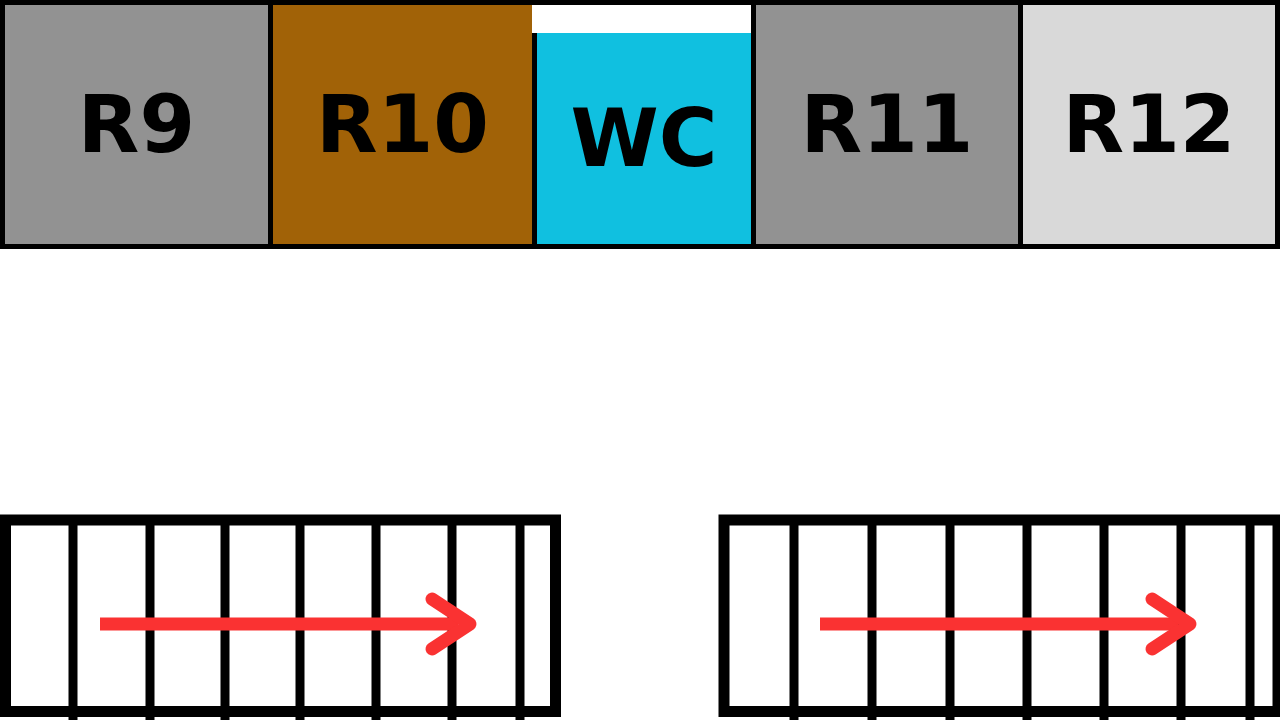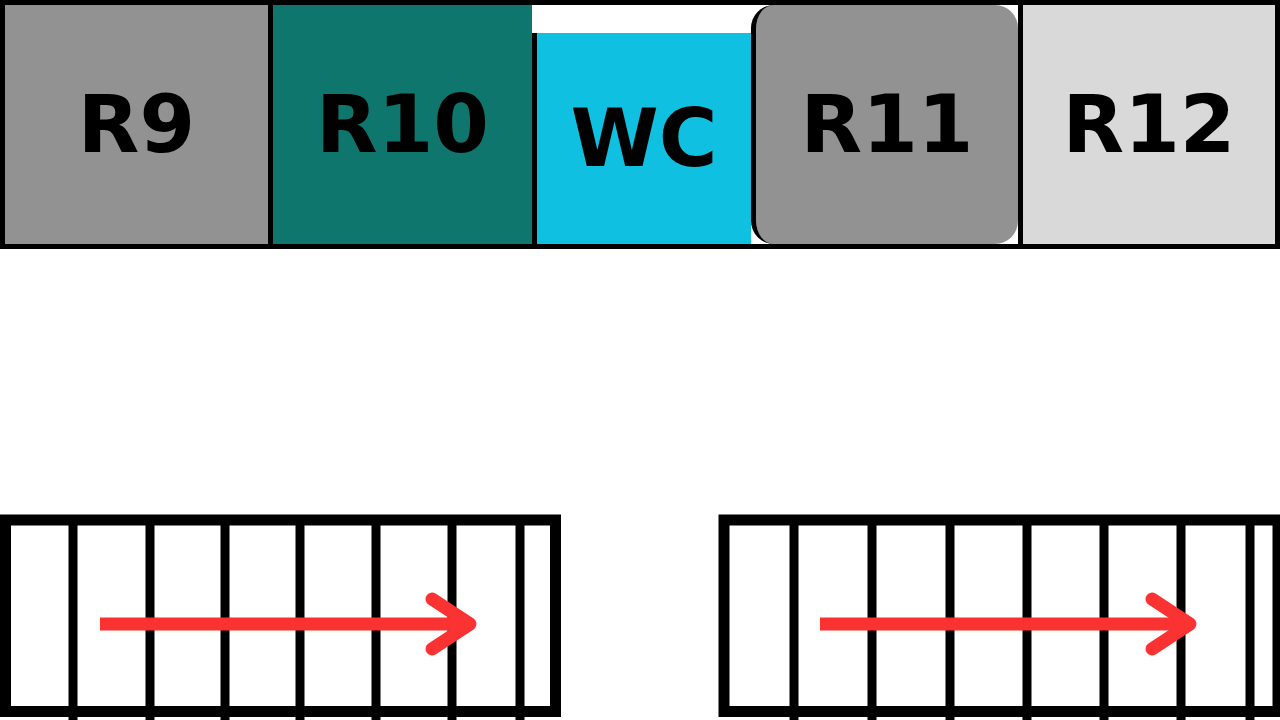--- a/index.html
+++ b/index.html
@@ -57,27 +57,27 @@
 </style>
 </head>
 <body>
 
 <div id="canvas">
 
   <div class="room-row">
     <div class="room-cell" style="background: rgb(146, 146, 146); flex-basis: 263px;">
       <span class="room-label">R9</span>
     </div>
-    <div class="room-cell" style="background: #0f766e; flex-basis: 264px;">
+    <div class="room-cell" style="background: #a16207; flex-basis: 264px;">
       <span class="room-label">R10</span>
     </div>
     <div class="room-cell" style="background: rgb(16, 192, 224); flex-basis: 219px; margin-top: 28px;">
       <span class="room-label">WC</span>
     </div>
-    <div class="room-cell" style="background: rgb(146, 146, 146); flex-basis: 267px; border-radius: 23px;">
+    <div class="room-cell" style="background: rgb(146, 146, 146); flex-basis: 267px;">
       <span class="room-label">R11</span>
     </div>
     <div class="room-cell" style="background: rgb(217, 217, 217); flex-basis: 257px; text-align: center;">
       <span class="room-label">R12</span>
     </div>
   </div>
 
   <svg id="stairs-svg" viewBox="0 0 1280 720">
       <g>
         <line x1="73" y1="520" x2="73" y2="720" stroke="#000000" stroke-width="9"></line>

